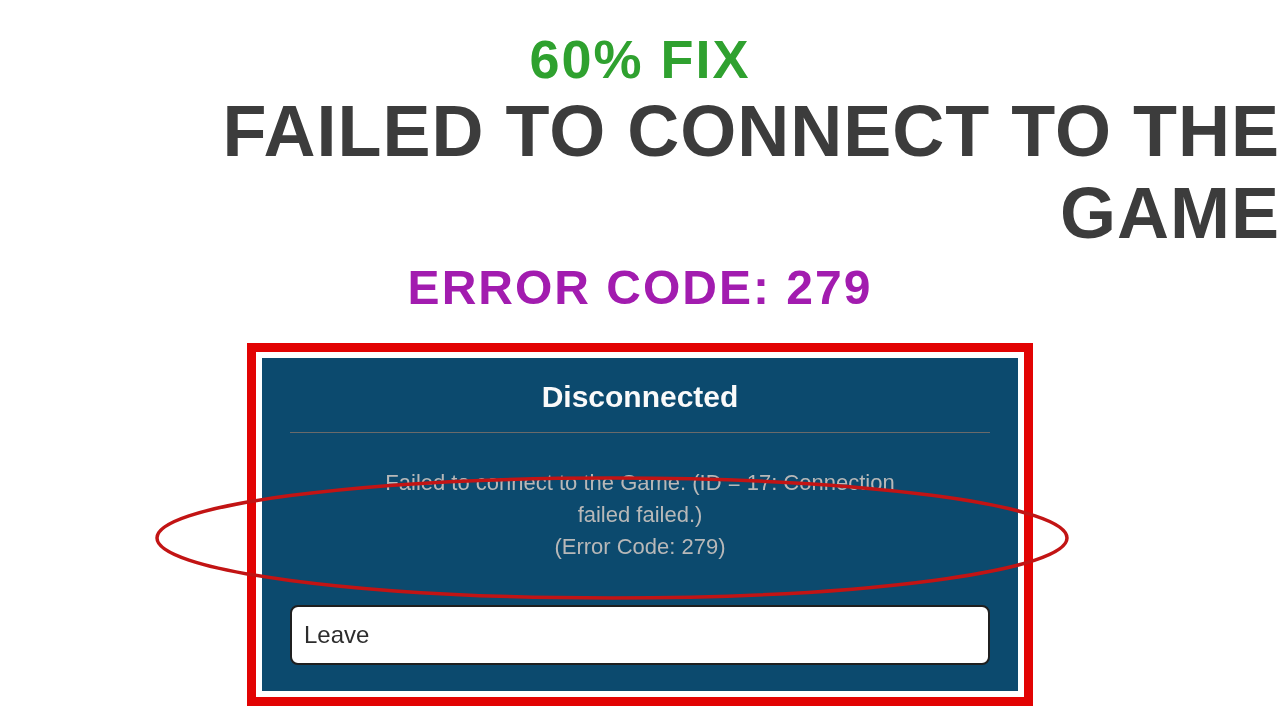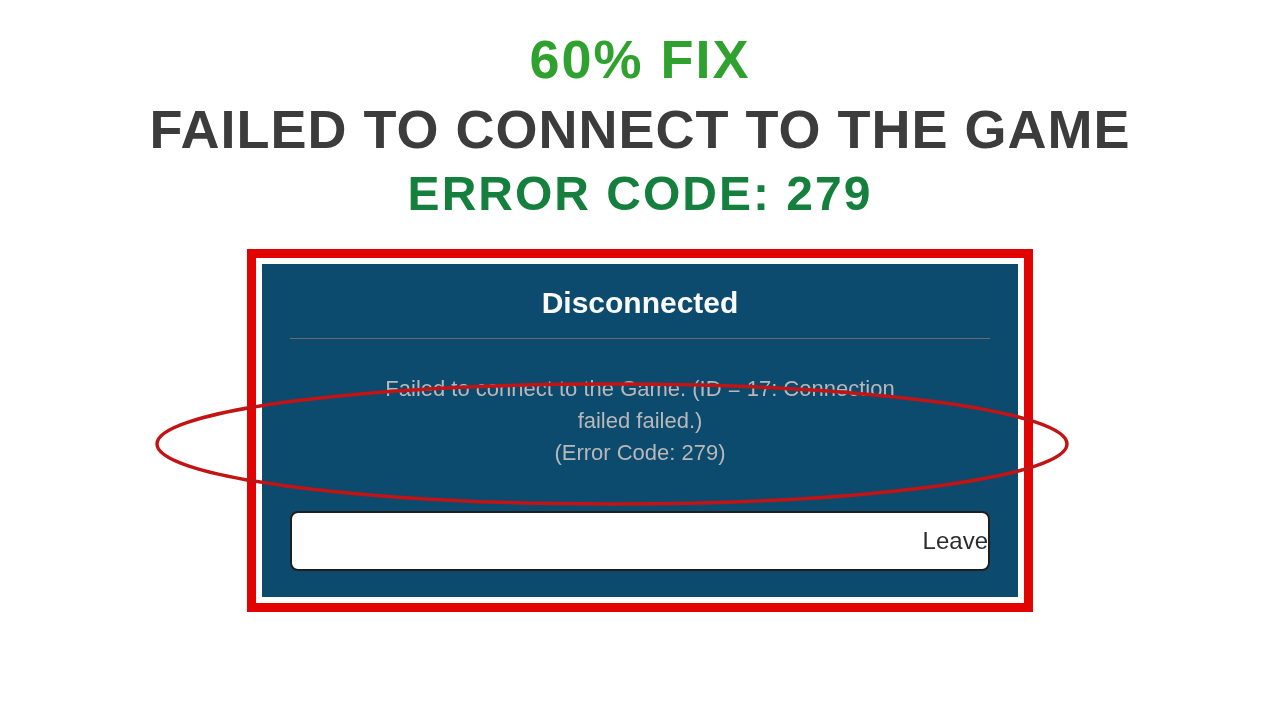--- a/index.html
+++ b/index.html
@@ -18,33 +18,33 @@
       margin-top: 28px;
     }
     .heading-fix {
       font-size: 54px;
       font-weight: 900;
       letter-spacing: 2px;
       color: #2fa12f;
       font-family: Impact, "Arial Black", sans-serif;
     }
     .heading-failed {
-      font-size: 54px;
+      font-size: 72px;
       font-weight: 900;
       letter-spacing: 1px;
       color: #3c3c3c;
       font-family: Impact, "Arial Black", sans-serif;
-      margin-top: 8px;
+      margin-top: 0;
       text-align: right;
     }
     .heading-error {
       font-size: 48px;
       font-weight: 900;
       letter-spacing: 2px;
-      color: #15803d;
+      color: #a21caf;
       font-family: Impact, "Arial Black", sans-serif;
       margin-top: 6px;
     }
     .dialog-wrap {
       position: relative;
       margin-top: 28px;
     }
     .red-border {
       border: 9px solid #e20303;
       padding: 6px;
@@ -75,22 +75,22 @@
     }
     .leave-btn {
       display: block;
       width: 100%;
       background: #ffffff;
       color: #2d2d2d;
       border: 2px solid #1f1f1f;
       border-radius: 8px;
       font-size: 24px;
       font-weight: 500;
-      padding: 14px 0;
-      text-align: right;
+      padding: 14px 12px;
+      text-align: left;
       cursor: pointer;
     }
     .red-ellipse {
       position: absolute;
       pointer-events: none;
       z-index: 5;
     }
   </style>
 </head>
 <body>

